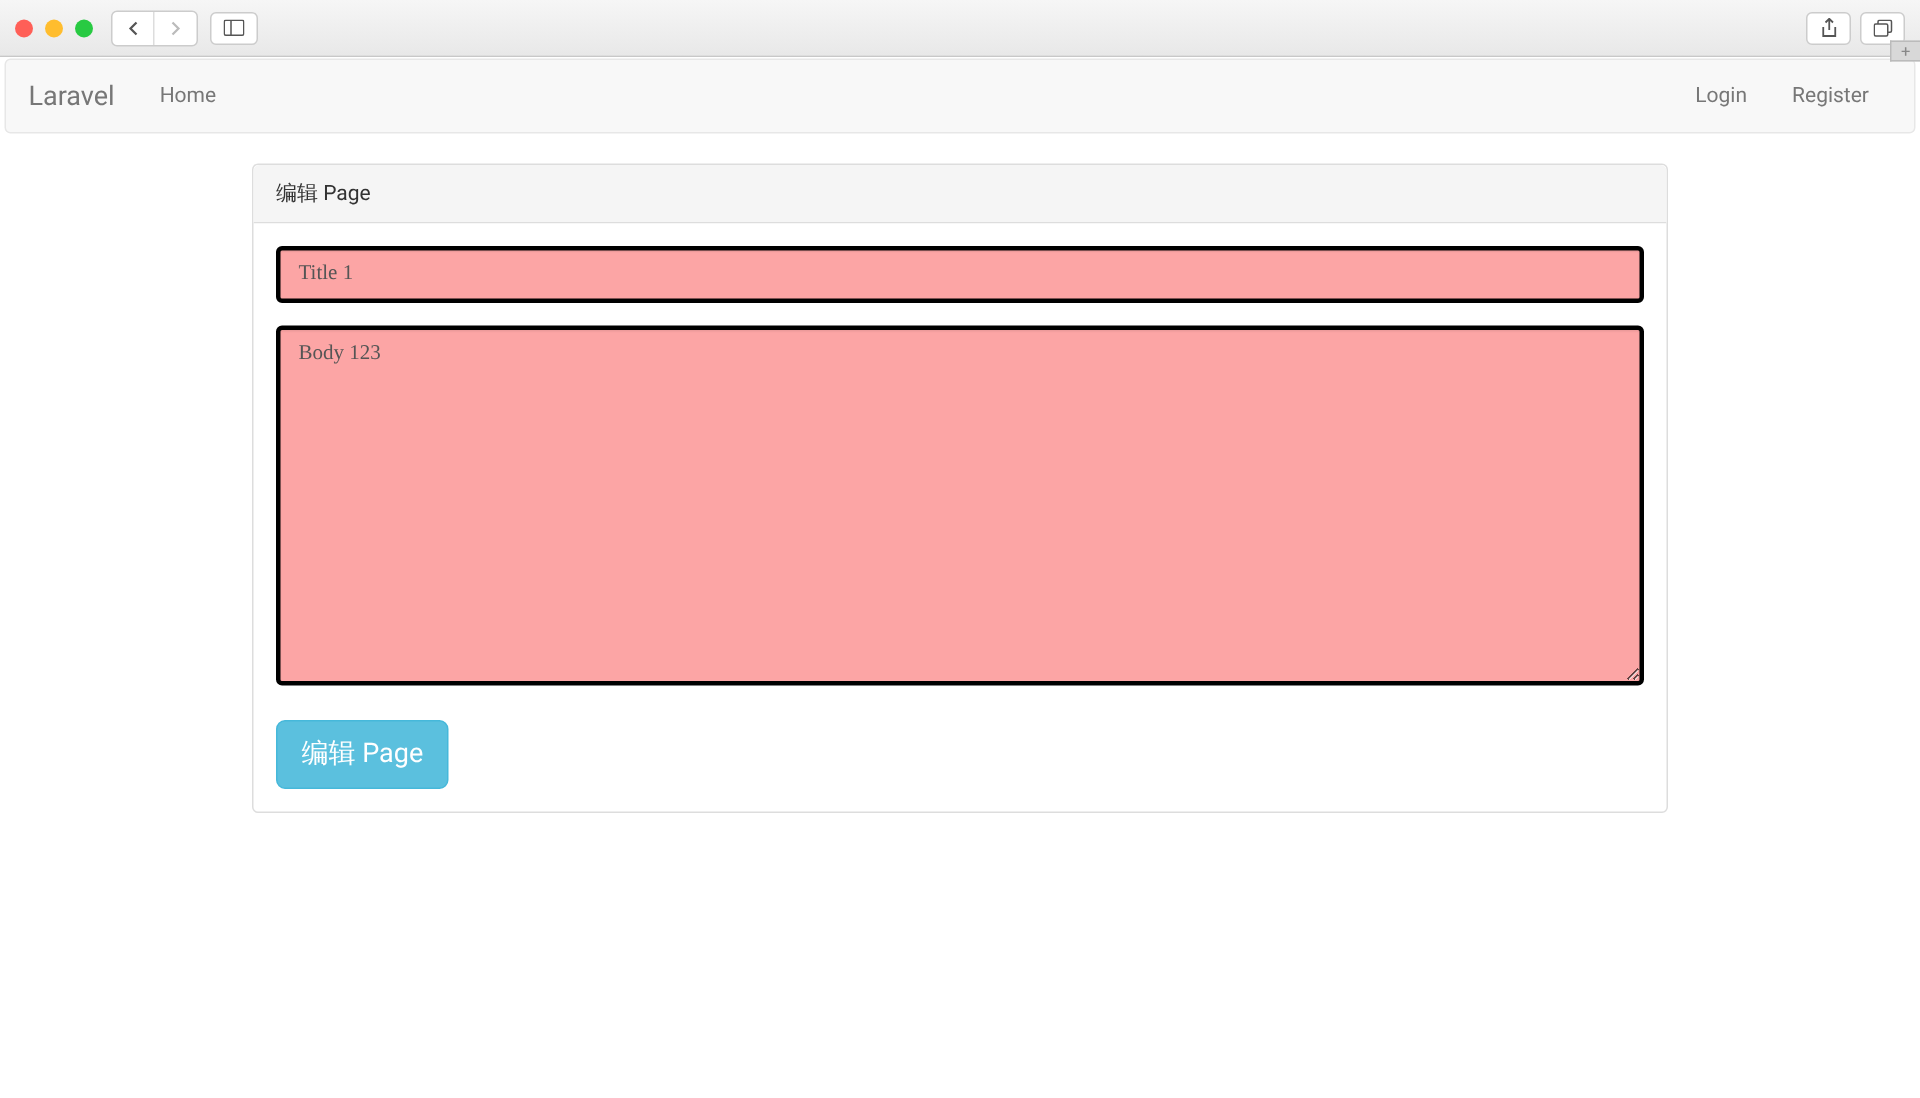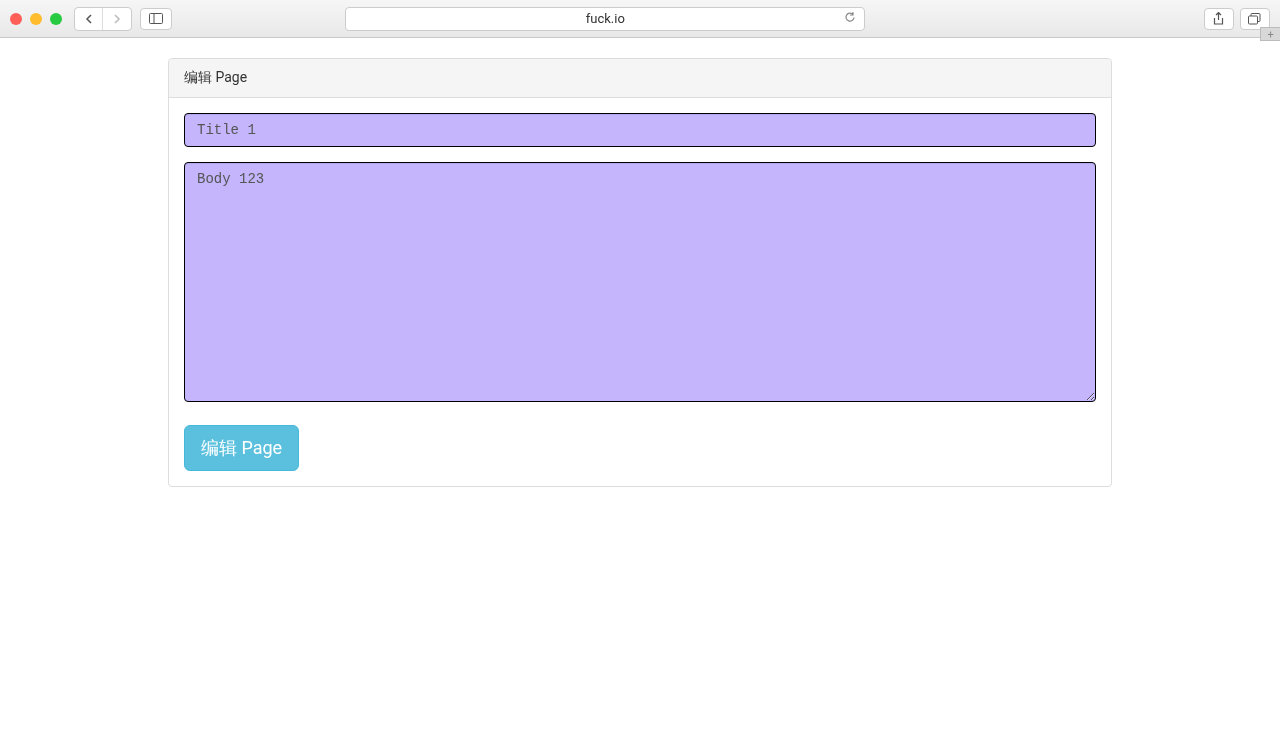--- a/index.html
+++ b/index.html
@@ -176,25 +176,25 @@
       padding: 15px;
     }
     
     .form-control {
       display: block;
       width: 100%;
       padding: 6px 12px;
       font-size: 14px;
       line-height: 1.42857143;
       color: #555;
-      background: #c4b5fd;
-      border: 1px solid #000000;
+      background: #fca5a5;
+      border: 3px solid #000000;
       border-radius: 4px;
       box-shadow: inset 0 1px 1px rgba(0,0,0,.075);
-      font-family: Liberation Mono, monospace;
+      font-family: Liberation Serif, serif;
     }
     
     .form-group { margin-bottom: 15px; }
     
     textarea.form-control {
       height: 240px;
       resize: vertical;
     }
     
     .btn-info {
@@ -231,45 +231,47 @@
           <path d="M2 1 L6 5 L2 9" stroke="#bbb" stroke-width="1.5" fill="none"></path>
         </svg>
     </div>
   </div>
   <div class="sidebar-btn">
     <svg width="14" height="11" viewBox="0 0 14 11">
         <rect x="0.5" y="0.5" width="13" height="10" rx="1" fill="none" stroke="#555"></rect>
         <line x1="5" y1="0.5" x2="5" y2="10.5" stroke="#555"></line>
       </svg>
   </div>
-  <div class="url-bar">
-    <span>fuck.io</span>
-    <span class="reload-icon">
-      <svg width="12" height="13" viewBox="0 0 12 13">
-          <path d="M10 6.5 A4 4 0 1 1 9 3.5 M9 1 L9 4 L6 4" fill="none" stroke="#888" stroke-width="1.2"></path>
-        </svg>
-    </span>
-  </div>
   <div class="chrome-right">
     <div class="chrome-right-btn">
       <svg width="11" height="13" viewBox="0 0 11 13">
           <path d="M5.5 1 L5.5 8 M3 3 L5.5 0.5 L8 3 M1.5 6 L1.5 12 L9.5 12 L9.5 6" fill="none" stroke="#555" stroke-width="1.2"></path>
         </svg>
     </div>
     <div class="chrome-right-btn">
       <svg width="13" height="12" viewBox="0 0 13 12">
           <rect x="3" y="0.5" width="9" height="8" rx="1" fill="none" stroke="#555"></rect>
           <rect x="0.5" y="3" width="9" height="8" rx="1" fill="#fff" stroke="#555"></rect>
         </svg>
     </div>
   </div>
   <div class="new-tab-corner">+</div>
 </div>
 
 <div class="page">
+  <nav class="navbar">
+    <a class="navbar-brand">Laravel</a>
+    <ul class="navbar-nav">
+      <li><a>Home</a></li>
+    </ul>
+    <ul class="navbar-nav right">
+      <li><a>Login</a></li>
+      <li><a>Register</a></li>
+    </ul>
+  </nav>
 
   <div class="container">
     <div class="panel">
       <div class="panel-heading">编辑 Page</div>
       <div class="panel-body">
         <div class="form-group">
           <input type="text" class="form-control" value="Title 1" style="">
         </div>
         <div class="form-group">
           <textarea class="form-control" style="">Body 123</textarea>

